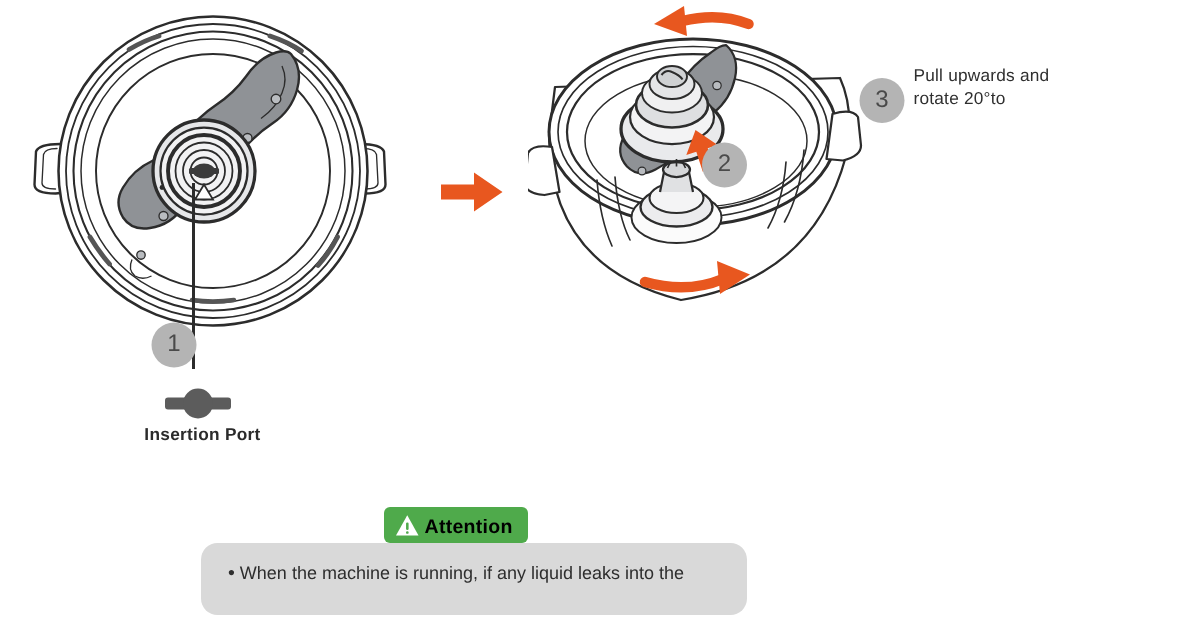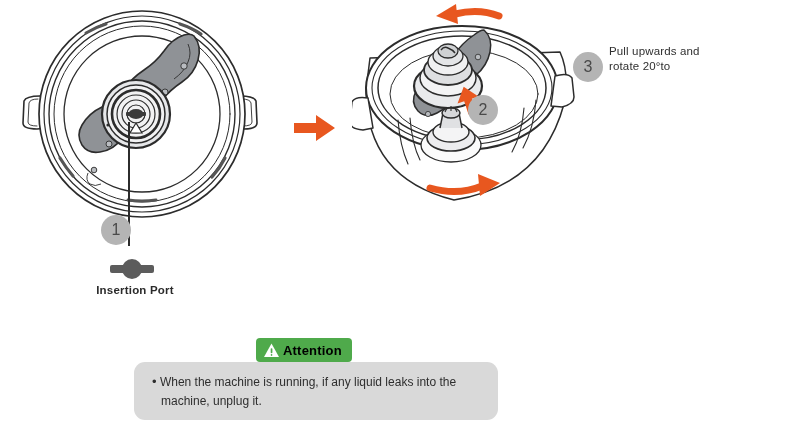--- a/index.html
+++ b/index.html
@@ -246,18 +246,15 @@
       <rect x="7.7" y="12.1" width="1.7" height="1.8" rx="0.8" fill="#4faa4b"></rect>
     </svg>
     <span class="label">Attention</span>
   </div>
 
   <div id="attention-body">
     <div class="line">
       <span class="bullet">•</span>
       <span>When the machine is running, if any liquid leaks into the</span>
     </div>
-    <div class="line" style="text-indent:0;padding-left:9px">
-      <span>machine, unplug it.</span>
-    </div>
   </div>
 
 </div>
 
 </body></html>

